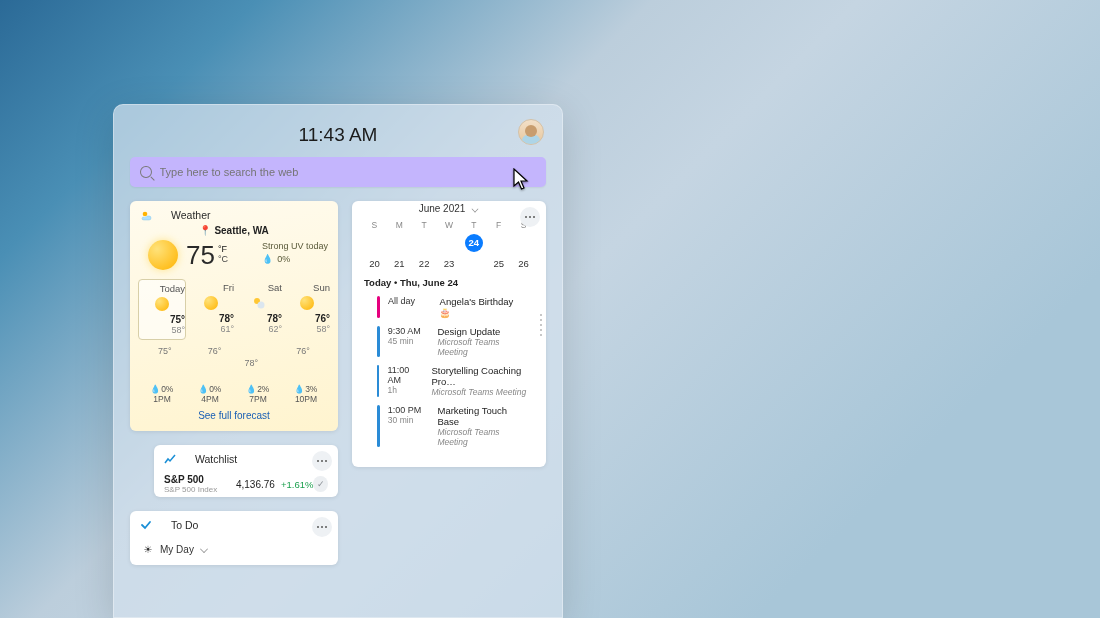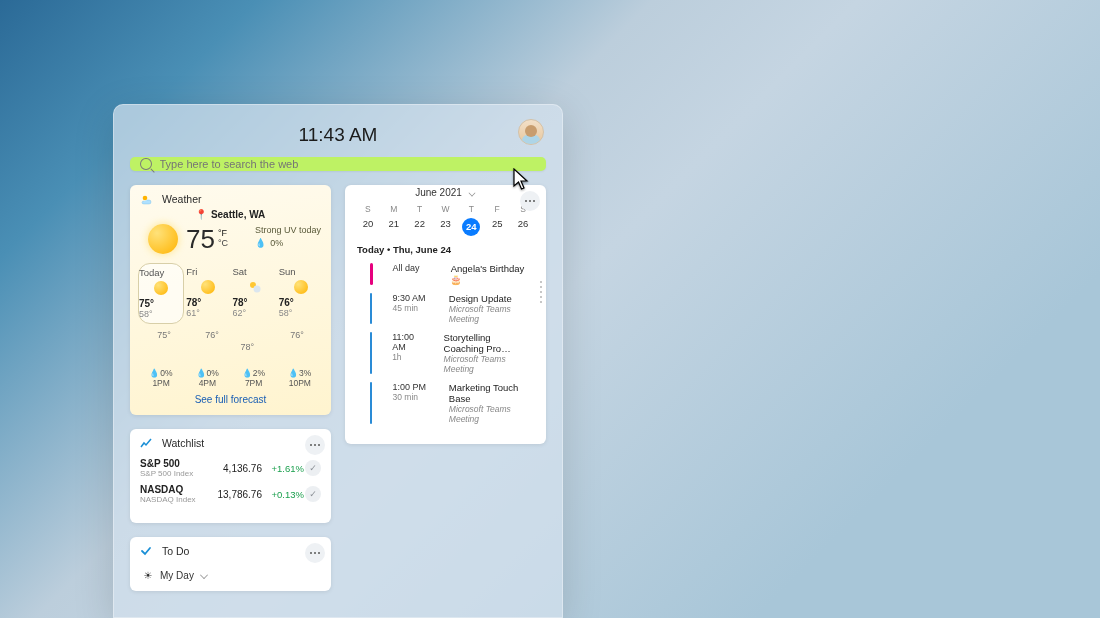--- a/index.html
+++ b/index.html
@@ -27,43 +27,43 @@
     position: absolute; right: 2px; top: 2px;
     width: 26px; height: 26px; border-radius: 50%;
     background: linear-gradient(#f3e0c8, #e7c79e);
     border: 1px solid #d4c1a6;
     display: flex; align-items: flex-end; justify-content: center; overflow: hidden;
   }
   .avatar::after { content:""; width: 12px; height: 12px; background:#c89d6e; border-radius:50%; position:absolute; top:5px; }
   .avatar::before { content:""; width: 18px; height: 12px; background:#aed5e7; border-radius:50% 50% 0 0; position:absolute; bottom:-2px; }
   .search {
     margin-top: 4px;
-    height: 14px;
-    background: #bef264;
+    height: 30px;
+    background: #c4b5fd;
     border-radius: 5px;
     display: flex; align-items: center;
     padding: 0 10px;
     box-shadow: 0 1px 2px rgba(0,0,0,0.06);
   }
   .search-icon { width: 12px; height: 12px; border: 1.3px solid #7a7a7a; border-radius: 50%; position: relative; margin-right: 8px; }
   .search-icon::after { content:""; position:absolute; width:5px; height:1.3px; background:#7a7a7a; bottom:-2px; right:-4px; transform: rotate(45deg); }
   .search input { border:none; outline:none; background:transparent; font-size:11px; color:#555; width:100%; }
 
   .cols { display: flex; gap: 14px; margin-top: 14px; }
   .col { width: 50%; display: flex; flex-direction: column; gap: 14px; }
 
   .card {
     background: #fff;
     border-radius: 6px;
     box-shadow: 0 1px 4px rgba(0,0,0,0.09);
     font-size: 10px;
     color: #444;
     position: relative;
   }
-  .card-head { display:flex; align-items:center; padding: 8px 10px 6px; gap:10px; }
+  .card-head { display:flex; align-items:center; padding: 8px 10px 6px; gap:19px; }
   .card-title { font-size: 10.5px; font-weight: 500; color:#2a2a2a; }
   .more-btn {
     position:absolute; right:6px; top:6px;
     width:20px; height:20px; border-radius:50%; background:#eef1f4;
     display:flex; align-items:center; justify-content:center; gap:2px;
     cursor:pointer;
   }
   .more-btn span { width:2px; height:2px; background:#595959; border-radius:50%; }
 
   
@@ -77,45 +77,45 @@
     margin-right: 2px;
   }
   .sun.sm { width:14px; height:14px; box-shadow:none; }
   .temp-big { font-size: 26px; font-weight: 300; color:#2a2a2a; display:flex; align-items:flex-start; }
   .unit-stack { display:flex; flex-direction:column; font-size:9px; line-height:10px; margin-left:3px; margin-top:4px; color:#444; }
   .unit-stack .act { color:#111; font-weight:500; }
   .uv-block { margin-left:auto; font-size:9px; color:#5a5a3a; text-align:left; line-height:13px; }
   .uv-det { display:flex; align-items:center; gap:4px; color:#5a5a3a; }
 
   .forecast-row { display:flex; padding: 6px 8px 0 8px; gap:2px; }
-  .forecast-cell { flex:1; text-align:left; padding:3px 0 4px; border-radius:12px; }
+  .forecast-cell { flex:1; text-align:right; padding:3px 0 4px; border-radius:4px; }
   .forecast-cell.active { background: rgba(255,255,255,0.6); border:1px solid #d8cfa8; }
   .forecast-cell .d { font-size:9.5px; color:#555; }
   .forecast-cell .hi { font-size:10px; font-weight:600; color:#222; margin-top:2px; }
   .forecast-cell .lo { font-size:9px; color:#888; }
 
   .hourly-temp { display:flex; justify-content:space-around; font-size:9px; color:#777; padding: 6px 10px 0; position:relative;}
   .hourly-axis { position:relative; height:22px; margin-top:2px; }
   .hourly-axis .peak { position:absolute; left:55%; top:0; font-size:9px; color:#777; }
   .precip-row { display:flex; justify-content:space-around; padding: 4px 8px 2px; }
   .precip { text-align:center; font-size:8.5px; color:#555; }
   .link { text-align:center; font-size:10px; color:#1a5fb4; padding:4px 0 2px; cursor:pointer; }
 
   
   .cal-month-row { display:flex; align-items:center; justify-content:center; gap:6px; font-size:10px; color:#333; padding-top:2px;}
   .chev { width:8px; height:8px; border-right:1.3px solid #888; border-bottom:1.3px solid #888; transform: rotate(45deg); display:inline-block; }
   .cal-grid { display:grid; grid-template-columns: repeat(7,1fr); text-align:center; padding: 6px 10px 4px; row-gap:4px; }
   .cal-dow { font-size:8.5px; color:#888; }
-  .cal-day { font-size:9.5px; color:#333; }
+  .cal-day { font-size:9.5px; color:#333;margin-top:24px; }
   .cal-day.today { width:18px; height:18px; line-height:18px; margin:0 auto; background:#0a7cff; color:#fff; border-radius:50%; font-weight:600; }
   .cal-datehdr { font-size:9.5px; color:#222; font-weight:600; padding: 4px 12px 2px; }
   .events { padding: 2px 6px 10px 12px; position:relative; }
   .scroll-dots { position:absolute; right:4px; top:24px; display:flex; flex-direction:column; gap:3px;}
   .scroll-dots span { width:2px; height:2px; background:#b5b5b5; border-radius:50%; }
-  .event { display:flex; gap:20px; padding: 4px 13px; }
+  .event { display:flex; gap:8px; padding: 4px 13px; }
   .event .bar { width:3px; border-radius:2px; align-self:stretch; }
   .event .time { width:44px; }
   .event .time .t1 { font-size:9px; color:#333; }
   .event .time .t2 { font-size:8.5px; color:#888; }
   .event .body .t1 { font-size:9.5px; color:#222; }
   .event .body .t2 { font-size:8.5px; color:#888;font-style:italic; }
 
   
   .wl-row { display:flex; align-items:center; padding: 3px 10px; }
   .wl-name { width:72px; }
@@ -250,21 +250,21 @@
               <div>7PM</div>
           </div>
           <div class="precip">
             <div>💧<span>3%</span></div>
               <div>10PM</div>
           </div>
         </div>
         <div class="link">See full forecast</div>
       </div>
 
-      <div class="card" style="padding-bottom:16px;">
+      <div class="card" style="padding-bottom:0;margin-left:24px;">
         <div class="card-head">
           <span class="mini-icon">
             <svg width="12" height="12" viewBox="0 0 12 12">
                 <polyline points="1,10 4,6 6,8 11,2" fill="none" stroke="#1a8fd6" stroke-width="1.5"></polyline>
               </svg>
           </span>
           <span class="card-title">Watchlist</span>
         </div>
         <div class="more-btn">
             <span></span>
@@ -274,29 +274,20 @@
 
         <div class="wl-row">
           <div class="wl-name">
               <div class="t1">S&amp;P 500</div>
               <div class="t2">S&amp;P 500 Index</div>
             </div>
           <div class="wl-price">4,136.76</div>
           <div class="wl-chg">+1.61%</div>
           <div class="wl-pin"></div>
         </div>
-        <div class="wl-row">
-          <div class="wl-name">
-              <div class="t1">NASDAQ</div>
-              <div class="t2">NASDAQ Index</div>
-            </div>
-          <div class="wl-price">13,786.76</div>
-          <div class="wl-chg">+0.13%</div>
-          <div class="wl-pin"></div>
-        </div>
       </div>
 
       <div class="card">
         <div class="card-head">
           <span class="mini-icon">
             <svg width="12" height="12" viewBox="0 0 12 12">
                 <polyline points="2,6 5,9 10,3" fill="none" stroke="#1a8fd6" stroke-width="1.8" stroke-linecap="round"></polyline>
               </svg>
           </span>
           <span class="card-title">To Do</span>

